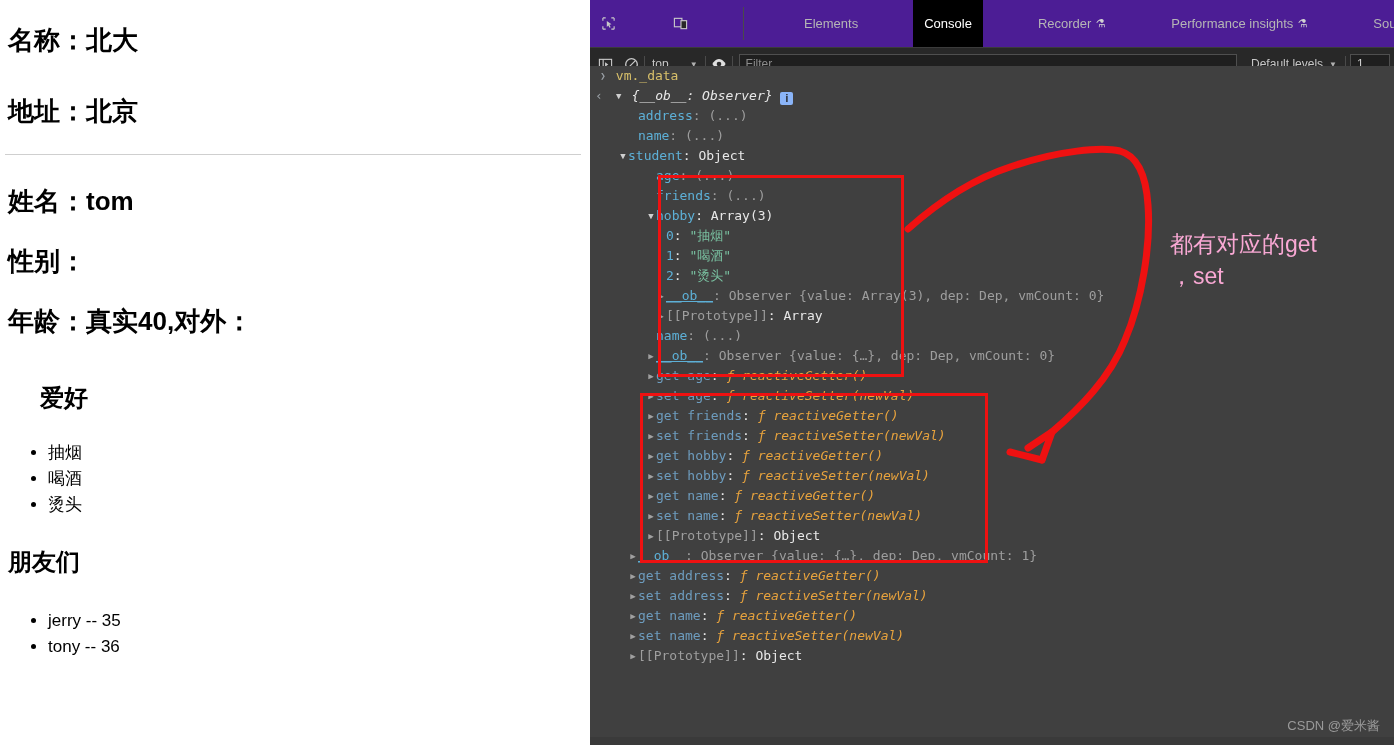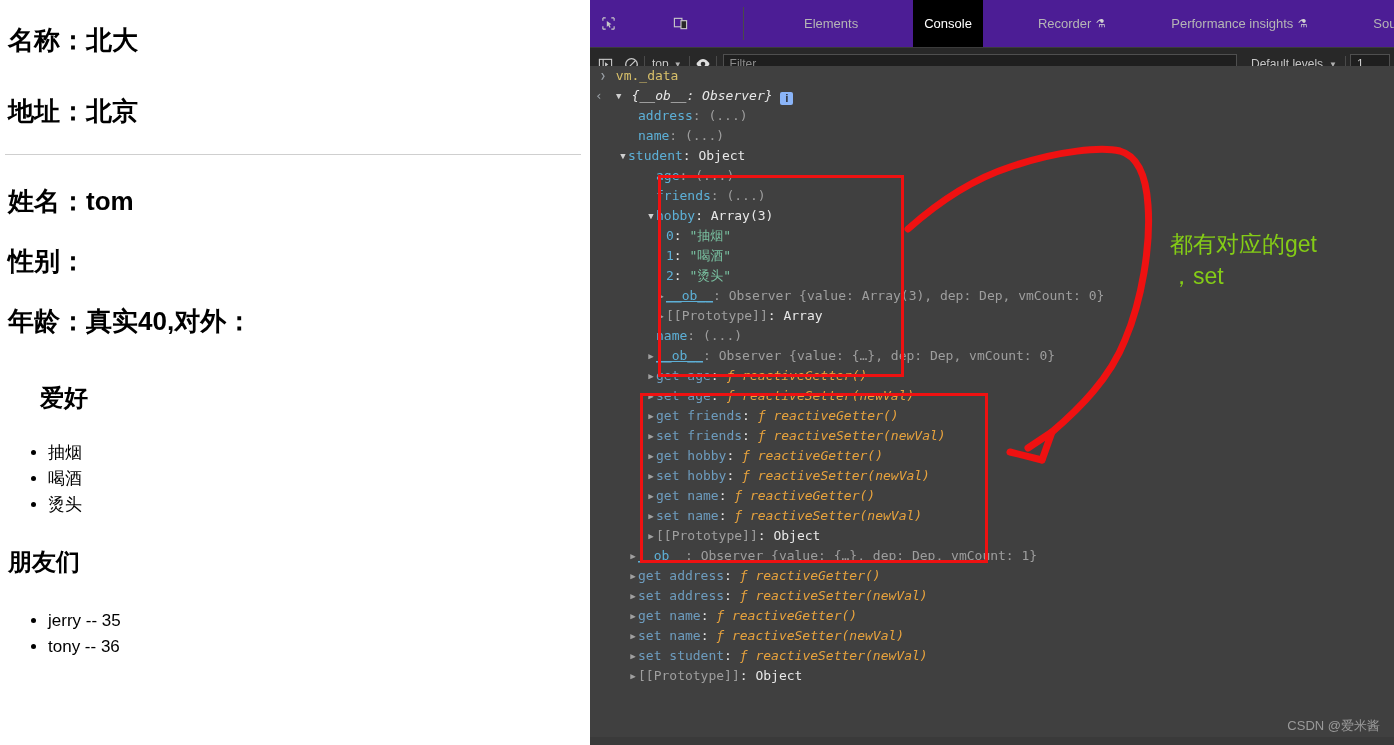--- a/index.html
+++ b/index.html
@@ -126,21 +126,21 @@
     align-items: center;
     border-bottom: 1px solid #3b3b3b;
     padding: 0 2px;
   }
   .fb-icon {
     width: 26px; height: 26px;
     display: flex; align-items: center; justify-content: center;
     color: #c9c9c9; flex: none;
   }
   .ctx-select {
-    display: flex; align-items: center; gap: 5px;
+    display: flex; align-items: center; gap: 21px;
     font-size: 12px; color: #c7c7c7;
     padding: 0 7px; flex: none;
   }
   .caret { font-size: 8px; color: #b0b0b0; }
   .filter-input {
     flex: 1 1 auto;
     height: 21px;
     margin: 0 6px;
     background: #1f1f1f;
     border: 1px solid #4f4f4f;
@@ -207,21 +207,21 @@
   .ul-link { text-decoration: underline; }
 
   
   .annot-box {
     position: absolute;
     border: 3px solid #ef1111;
     pointer-events: none;
   }
   .annot-text {
     position: absolute;
-    color: #84cc16;
+    color: #f9a8d4;
     font-size: 23px;
     font-family: "Liberation Sans", "DejaVu Sans", sans-serif;
     line-height: 32px;
     white-space: pre-line;
   }
   .annot-svg { position: absolute; top:0; left:0; pointer-events:none; }
   .watermark {
     position: absolute;
     right: 14px; bottom: 10px;
     color: #9a9a9a;
@@ -448,23 +448,20 @@
         <span class="arrow-tog">▶</span><span class="k-getset">get</span><span class="k-getset"> </span><span class="k-getset">address</span><span class="t-white">: </span><span class="t-fn">ƒ reactiveGetter()</span>
       </div>
       <div class="crow" style="padding-left:38px">
         <span class="arrow-tog">▶</span><span class="k-getset">set</span><span class="k-getset"> </span><span class="k-getset">address</span><span class="t-white">: </span><span class="t-fn">ƒ reactiveSetter(newVal)</span>
       </div>
       <div class="crow" style="padding-left:38px">
         <span class="arrow-tog">▶</span><span class="k-getset">get</span><span class="k-getset"> </span><span class="k-getset">name</span><span class="t-white">: </span><span class="t-fn">ƒ reactiveGetter()</span>
       </div>
       <div class="crow" style="padding-left:38px">
         <span class="arrow-tog">▶</span><span class="k-getset">set</span><span class="k-getset"> </span><span class="k-getset">name</span><span class="t-white">: </span><span class="t-fn">ƒ reactiveSetter(newVal)</span>
-      </div>
-      <div class="crow" style="padding-left:38px">
-        <span class="arrow-tog">▶</span><span class="k-getset">set</span><span class="k-getset"> </span><span class="k-getset">student</span><span class="t-white">: </span><span class="t-fn">ƒ reactiveSetter(newVal)</span>
       </div>
 
       <div class="crow" style="padding-left:38px">
         <span class="arrow-tog">▶</span><span class="t-dim">[[Prototype]]</span><span class="t-white">: </span><span class="t-white">Object</span>
       </div>
     </div>
 
     <div class="bottom-strip"></div>
 
     <div class="watermark">CSDN @爱米酱</div>

